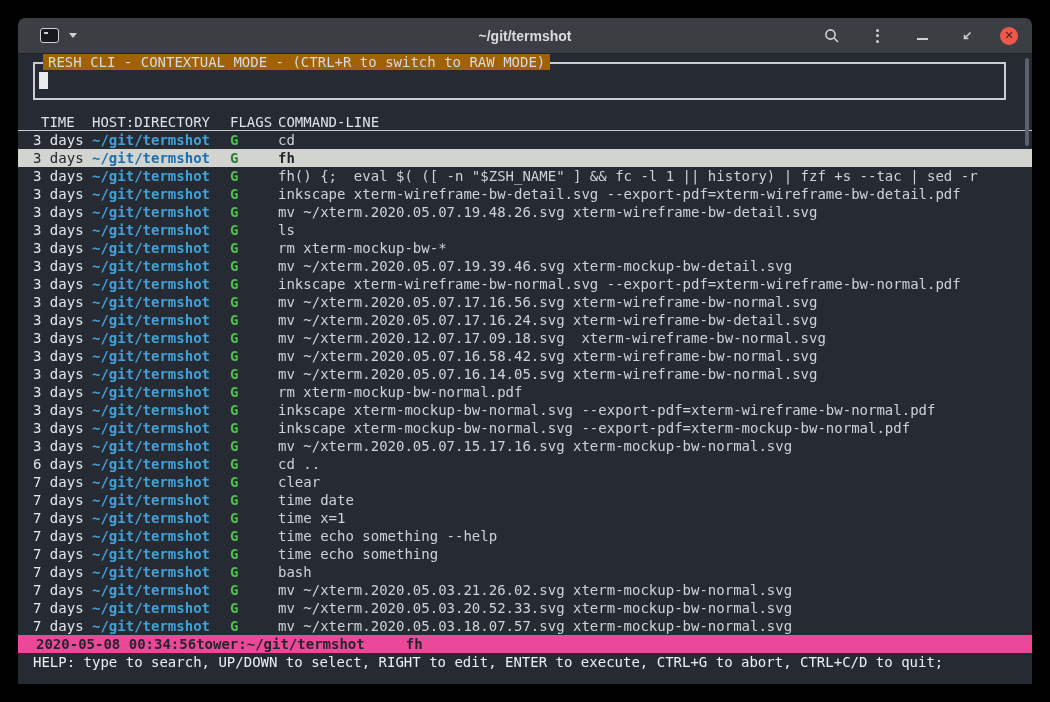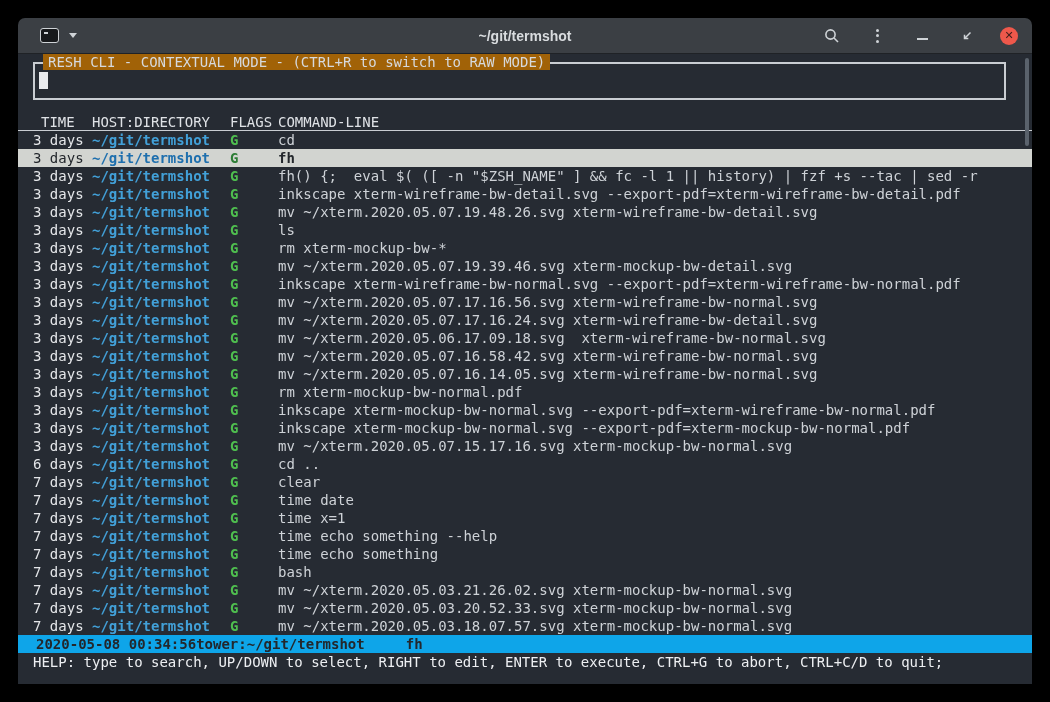--- a/index.html
+++ b/index.html
@@ -52,21 +52,21 @@
   .c-cmd  { flex:1; white-space:pre; overflow:hidden;margin-left:20px; }
   .hdr .c-time, .hdr .c-dir, .hdr .c-flag { color:#dfe2e6; font-weight:normal; }
 
   .hrow { display:flex; height:18px; line-height:18px; padding:0 26px 0 15px; }
   .hrow.selected { background:#d2d4d0; }
   .hrow.selected .c-time { color:#23272c; }
   .hrow.selected .c-dir  { color:#1e6fae; }
   .hrow.selected .c-flag { color:#2d7d35; }
   .hrow.selected .c-cmd  { color:#23272c; font-weight:bold; }
 
-  .statusbar { height:18px; line-height:18px; background:#0ea5e9; color:#23272c;
+  .statusbar { height:18px; line-height:18px; background:#ec4899; color:#23272c;
                font-weight:bold; padding-left:18px; white-space:pre; display:flex; }
   .st-host { }
   .st-cmd  { margin-left:41px; }
 
   .helpline { height:18px; line-height:18px; padding-left:15px; color:#edeff2; white-space:pre; }
 
   .scroll-thumb { position:absolute; right:3px; top:4px; width:4px; height:88px;
                   background:#5a626c; border-radius:2px; }
 </style>
 </head>
@@ -184,21 +184,21 @@
         <div class="hrow">
           <span class="c-time">3 days</span>
           <span class="c-dir">~/git/termshot</span>
           <span class="c-flag">G</span>
           <span class="c-cmd">mv ~/xterm.2020.05.07.17.16.24.svg xterm-wireframe-bw-detail.svg</span>
         </div>
         <div class="hrow">
           <span class="c-time">3 days</span>
           <span class="c-dir">~/git/termshot</span>
           <span class="c-flag">G</span>
-          <span class="c-cmd">mv ~/xterm.2020.05.06.17.09.18.svg  xterm-wireframe-bw-normal.svg</span>
+          <span class="c-cmd">mv ~/xterm.2020.12.07.17.09.18.svg  xterm-wireframe-bw-normal.svg</span>
         </div>
         <div class="hrow">
           <span class="c-time">3 days</span>
           <span class="c-dir">~/git/termshot</span>
           <span class="c-flag">G</span>
           <span class="c-cmd">mv ~/xterm.2020.05.07.16.58.42.svg xterm-wireframe-bw-normal.svg</span>
         </div>
         <div class="hrow">
           <span class="c-time">3 days</span>
           <span class="c-dir">~/git/termshot</span>

